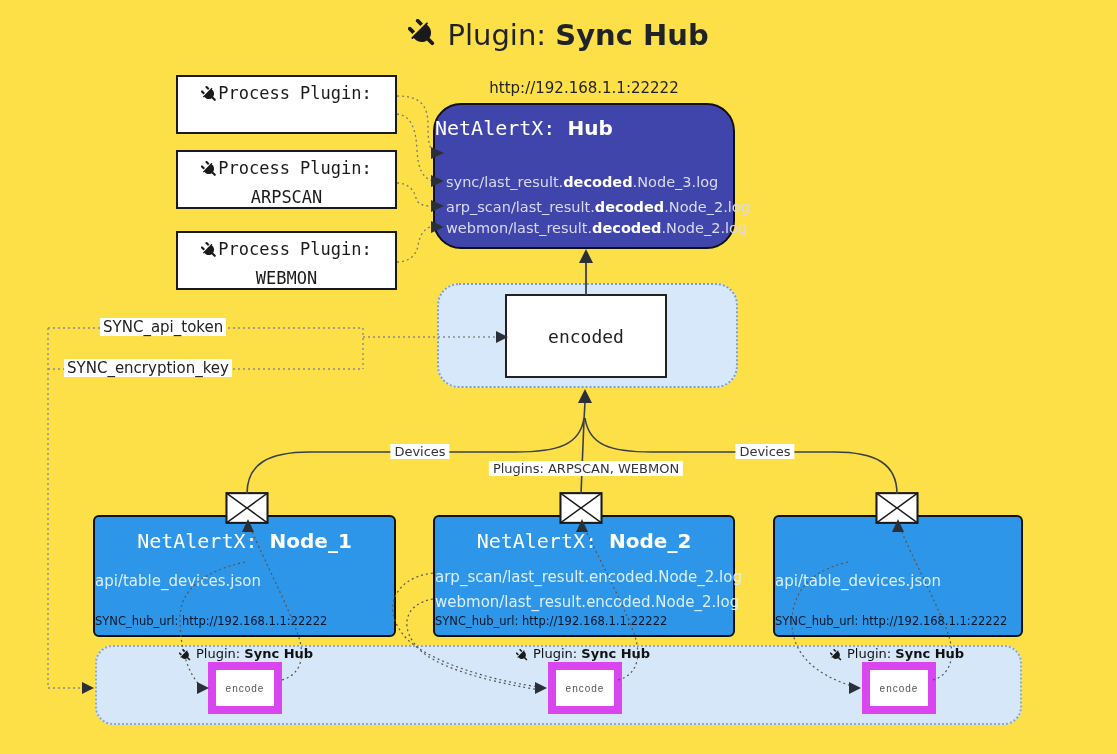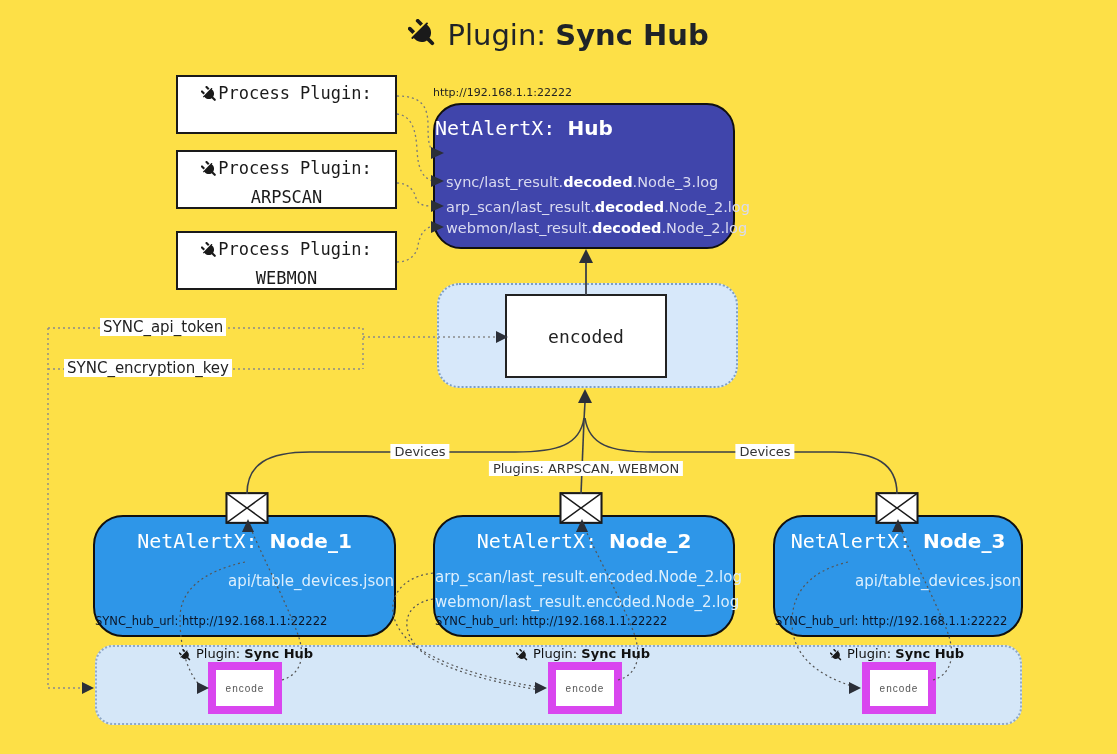--- a/index.html
+++ b/index.html
@@ -18,36 +18,36 @@
         font-size:17px;color:#1a1a1a;line-height:25px;padding-top:4px}
 
   
   .hub{left:433px;top:103px;width:302px;height:146px;background:#4045ab;border:2px solid #101010;
        border-radius:28px;box-sizing:border-box;color:#fff}
   .hub-title{position:absolute;top:11px;left:0;width:100%;text-align:left;font-size:20px;white-space:nowrap}
   .hub-title .pre{font-family:"DejaVu Sans Mono",monospace}
   .hub-title b{font-family:"DejaVu Sans",sans-serif;font-weight:bold}
   .hub-log{position:absolute;left:11px;font-size:14.5px;color:#d9daf0;white-space:nowrap}
   .hub-log b{color:#ffffff}
-  .hub-url{top:86px;left:433px;width:302px;text-align:left;font-size:11px;color:#222}
+  .hub-url{top:79px;left:433px;width:302px;text-align:center;font-size:15px;color:#222}
 
   
   .decode-wrap{left:437px;top:283px;width:301px;height:105px;background:#d7e8fa;
                border:2px dotted #7e9fc4;border-radius:22px;box-sizing:border-box}
   .decode-box{left:505px;top:294px;width:162px;height:84px;background:#fff;border:2px solid #222;
               box-sizing:border-box;display:flex;align-items:center;justify-content:center;
               font-family:"DejaVu Sans Mono",monospace;font-size:18px;color:#222}
 
   
-  .node{top:515px;height:122px;background:#2e96e8;border:2px solid #101010;border-radius:30px;
+  .node{top:515px;height:122px;background:#2e96e8;border:2px solid #101010;border-radius:6px;
         box-sizing:border-box;color:#fff}
   .node-title{position:absolute;top:12px;left:0;width:100%;text-align:center;font-size:20px;white-space:nowrap}
   .node-title .pre{font-family:"DejaVu Sans Mono",monospace}
   .node-title b{font-weight:bold}
-  .node-file{position:absolute;left:0;width:100%;text-align:right;font-size:15px;color:#dceffd;white-space:nowrap}
+  .node-file{position:absolute;left:0;width:100%;text-align:left;font-size:15px;color:#dceffd;white-space:nowrap}
   .node-url{position:absolute;bottom:7px;left:0;width:100%;text-align:left;font-size:11.5px;color:#0c1526;white-space:nowrap}
 
   
   .band{left:95px;top:645px;width:927px;height:80px;background:#d5e7f8;border:2px dotted #8fa8c8;
         border-radius:18px;box-sizing:border-box}
   .encode-box{width:74px;height:52px;background:#fff;border:8px solid #d946ef;box-sizing:border-box;
               display:flex;align-items:center;justify-content:center;
               font-family:Liberation Sans, sans-serif;font-size:10px;letter-spacing:1px;color:#555}
   .band-label{font-size:13px;color:#111;white-space:nowrap;transform:translateX(-50%);z-index:30}
   .band-label b{font-weight:bold}
@@ -137,21 +137,20 @@
     <div class="node-file" style="top:55px">api/table_devices.json</div>
     <div class="node-url">SYNC_hub_url: http://192.168.1.1:22222</div>
   </div>
   <div class="abs node" style="left:433px;width:302px">
     <div class="node-title"><span class="pre">NetAlertX: </span><b>Node_2</b></div>
     <div class="node-file" style="top:51px">arp_scan/last_result.encoded.Node_2.log</div>
     <div class="node-file" style="top:76px">webmon/last_result.encoded.Node_2.log</div>
     <div class="node-url">SYNC_hub_url: http://192.168.1.1:22222</div>
   </div>
   <div class="abs node" style="left:773px;width:250px">
-    <div class="node-title"><span class="pre">NetAlertX: </span><b>Node_3</b></div>
     <div class="node-file" style="top:55px">api/table_devices.json</div>
     <div class="node-url">SYNC_hub_url: http://192.168.1.1:22222</div>
   </div>
 
   <div class="abs band"></div>
   <div class="abs band-label" style="left:246px;top:646px">
     <span class="plug"><svg width="13" height="13">
           <use href="#plug-shape"></use>
         </svg></span>
     <span>Plugin: </span><b>Sync Hub</b>

